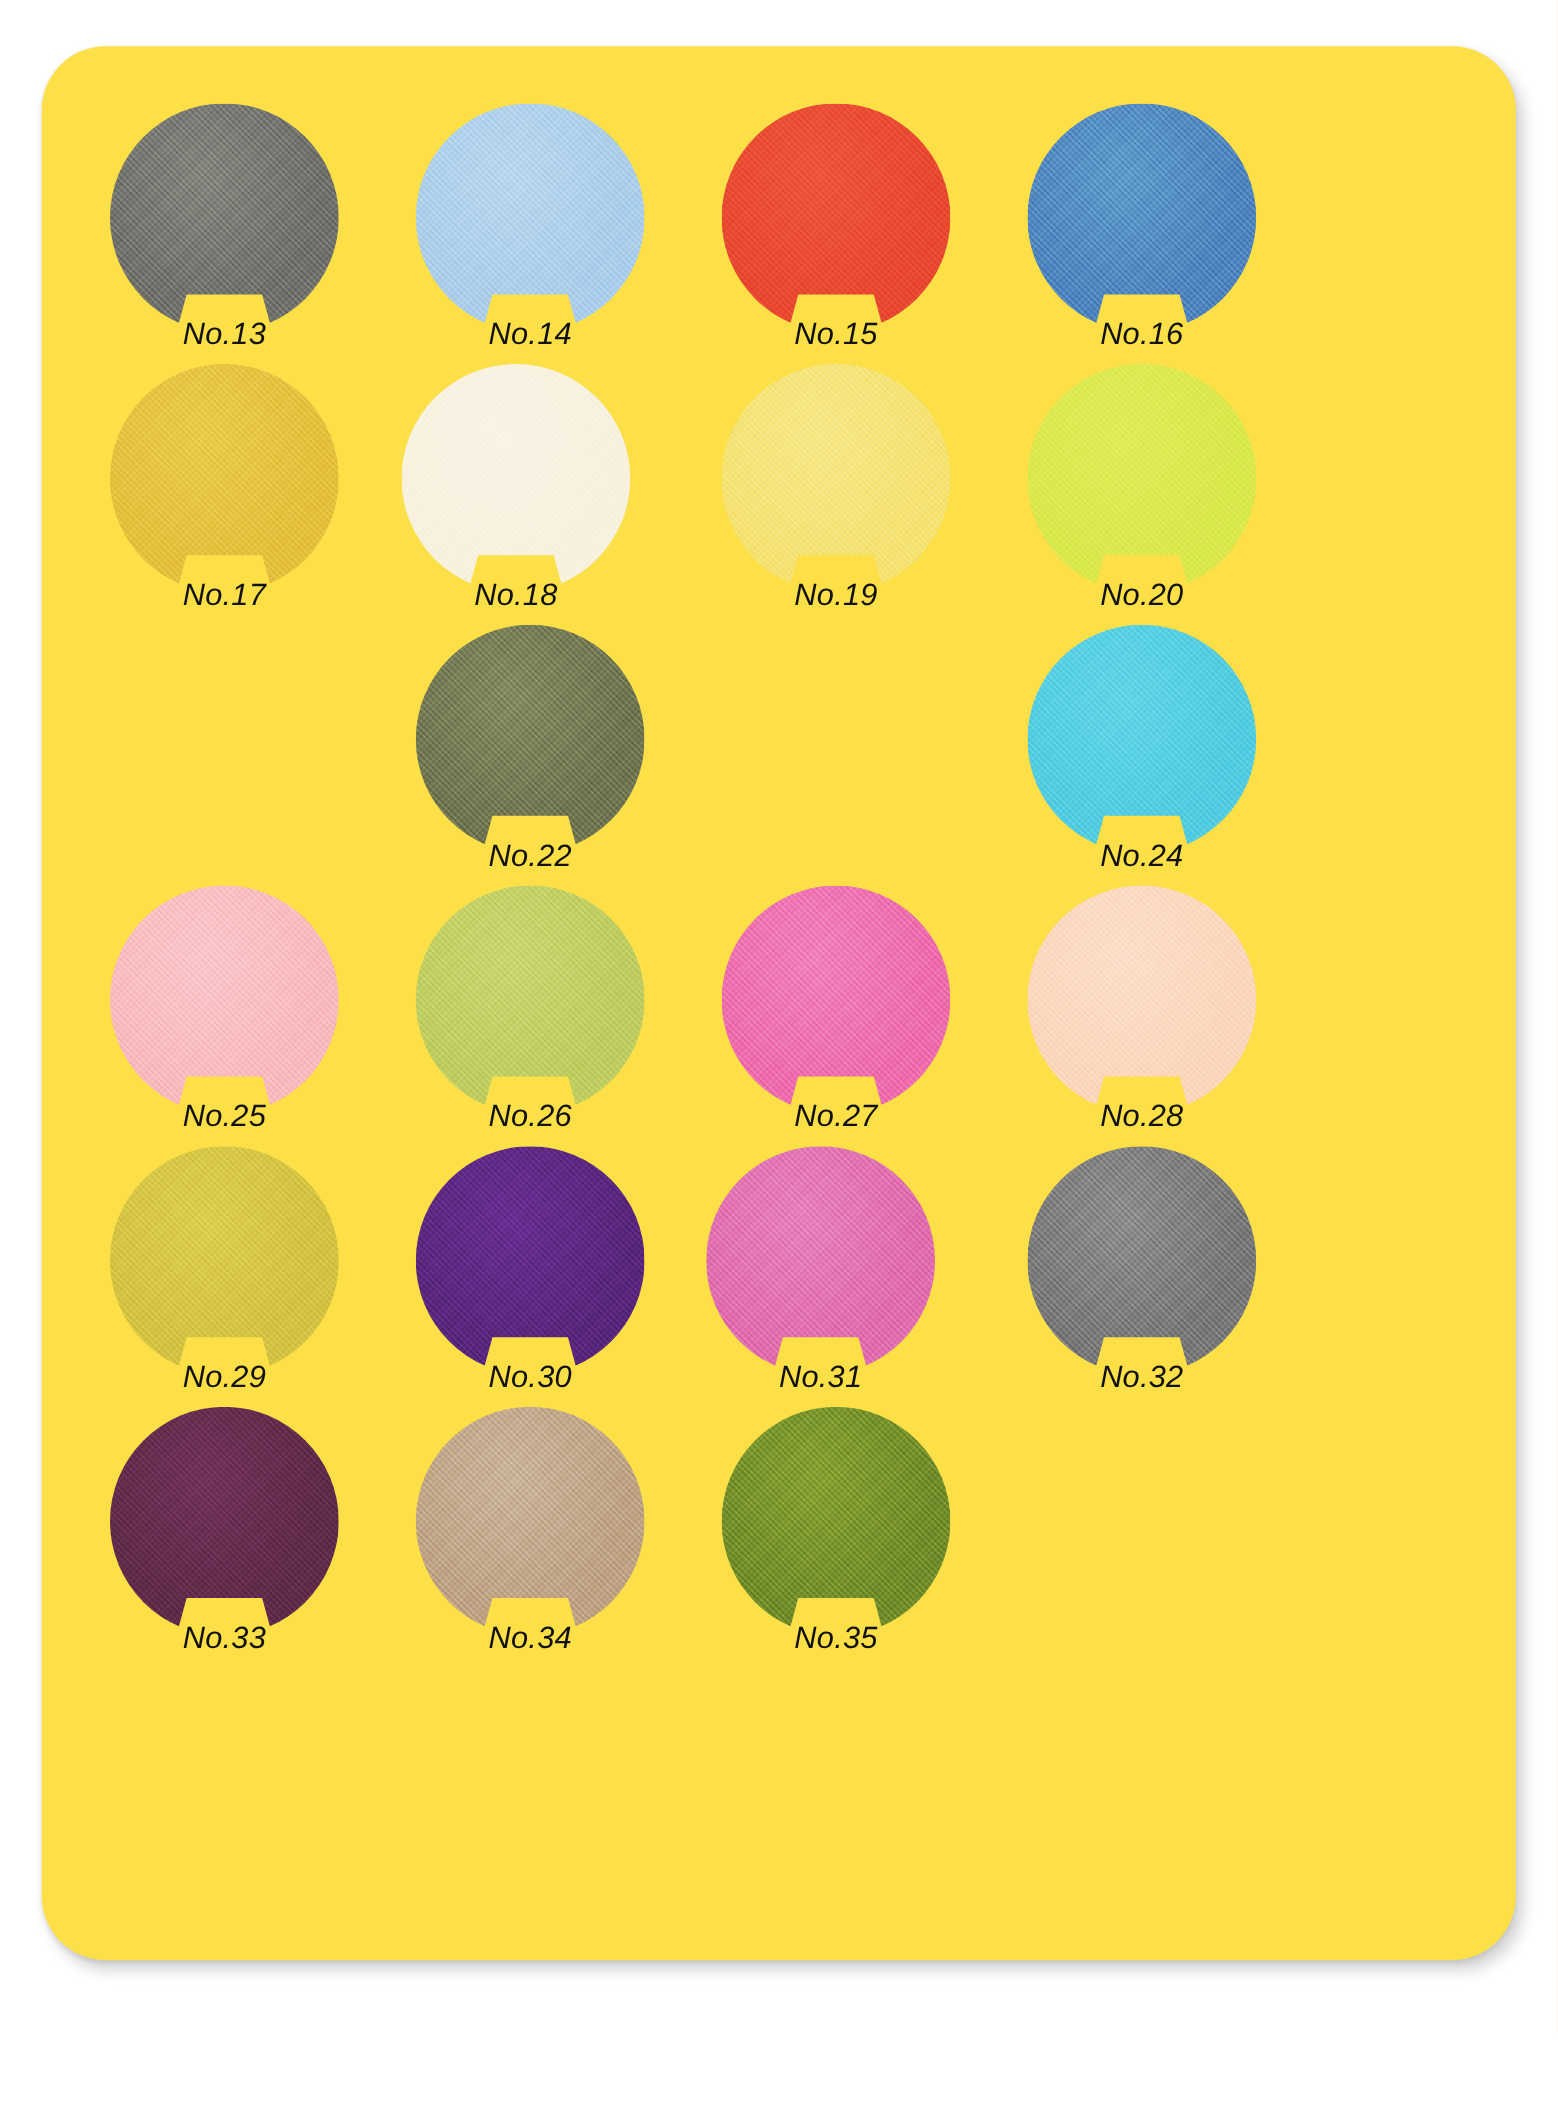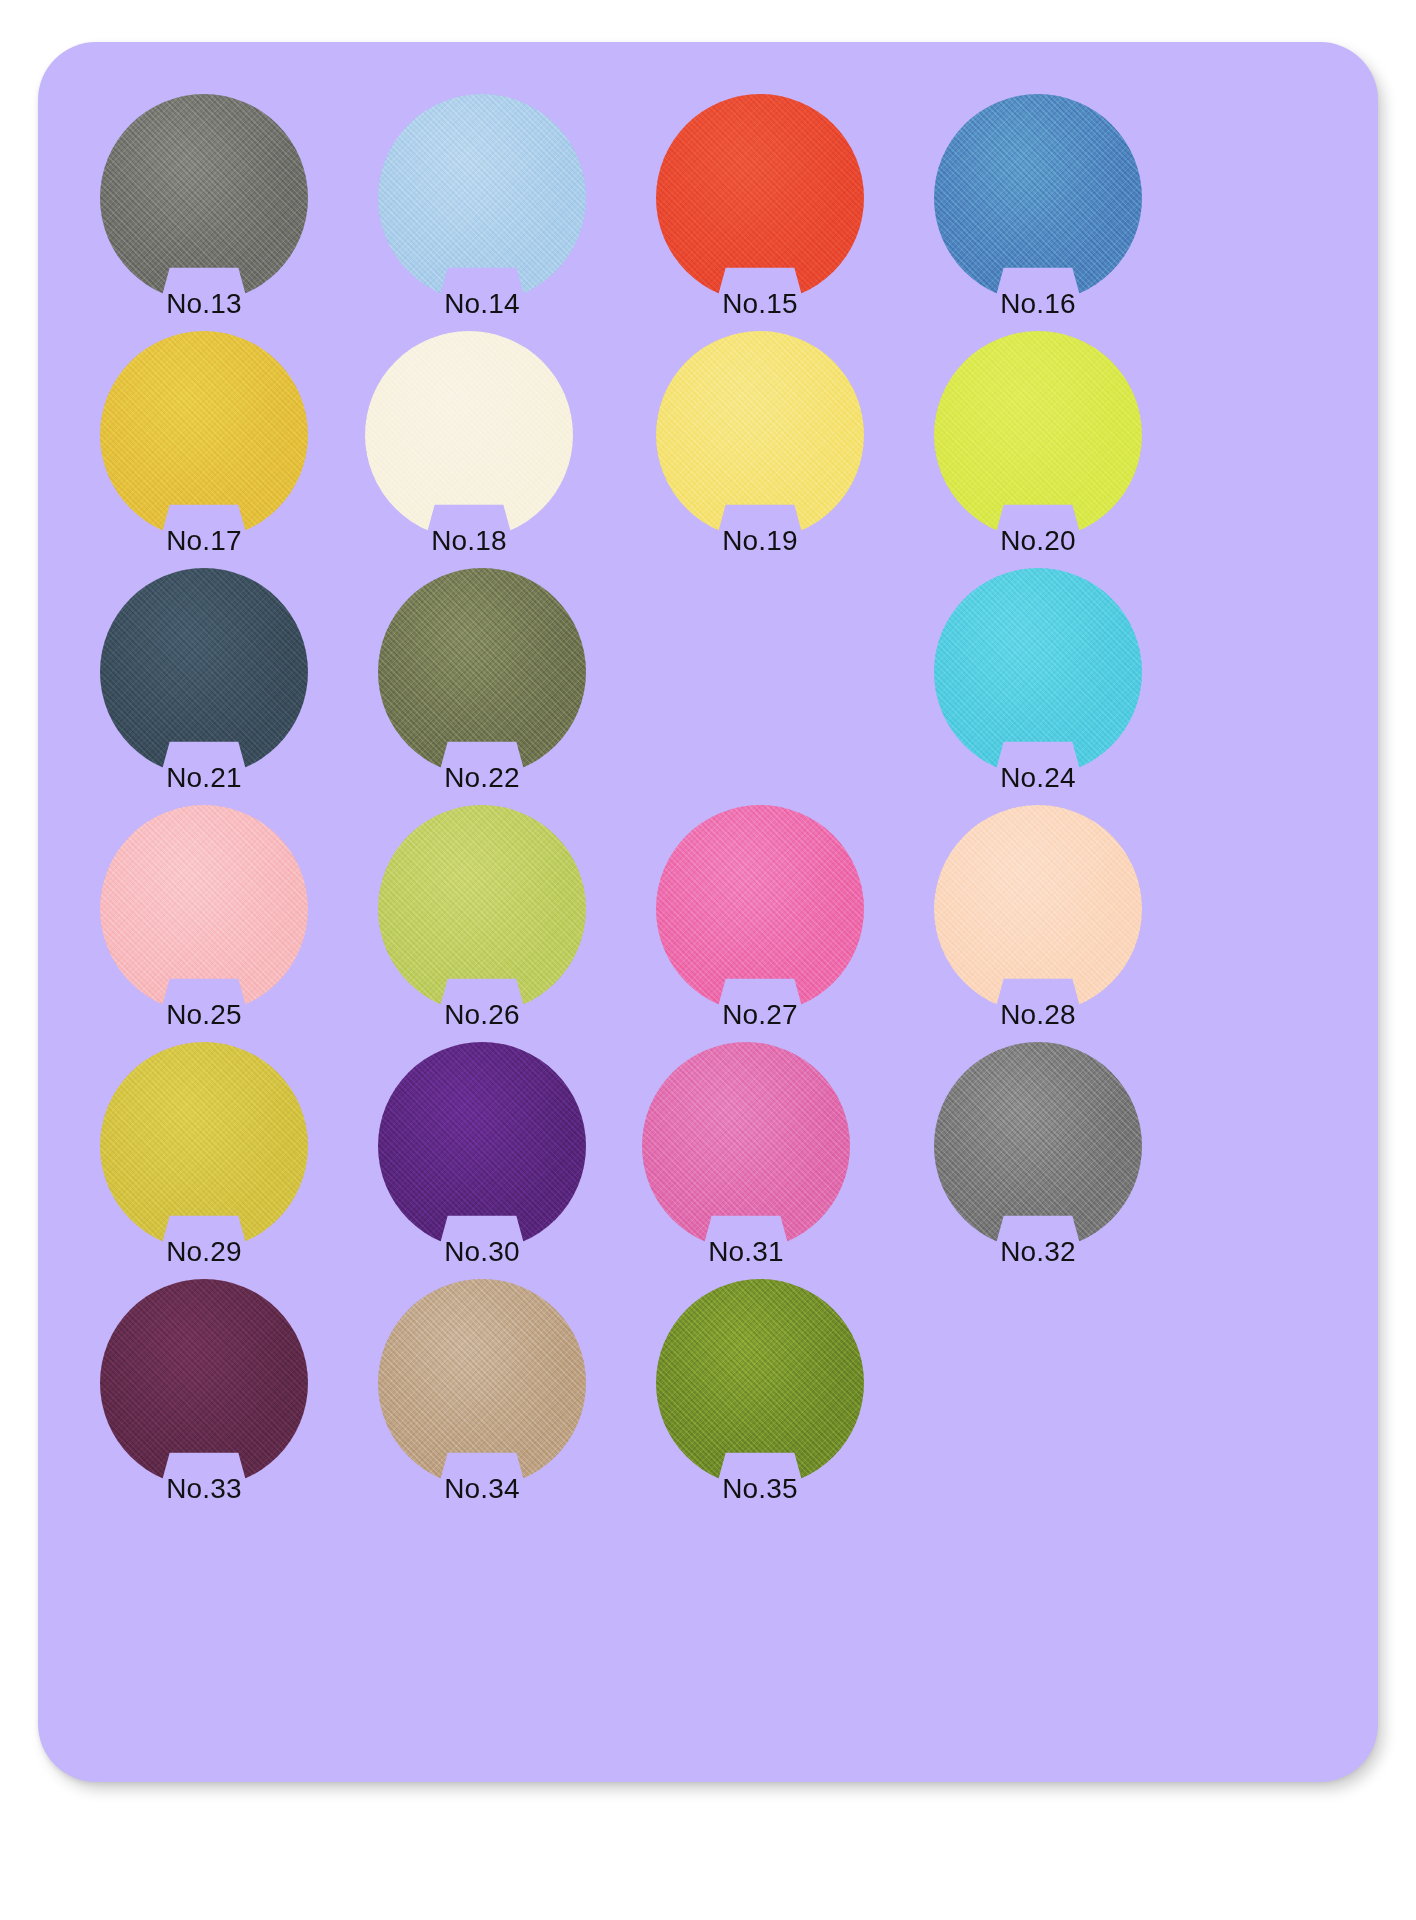--- a/index.html
+++ b/index.html
@@ -14,23 +14,24 @@
     overflow: hidden;
     position: relative;
   }
 
   #card {
     position: absolute;
     left: 38px;
     top: 42px;
     width: 1340px;
     height: 1740px;
-    background: #c4b5fd;
+    background: #fde047;
     border-radius: 58px;
     box-shadow: 6px 8px 14px rgba(0,0,0,0.18), 0 2px 4px rgba(0,0,0,0.08);
+    font-style: italic;
   }
 
   #grid {
     position: absolute;
     left: 0;
     top: 0;
     width: 100%;
     height: 100%;
   }
 
@@ -119,24 +120,20 @@
         <div class="caption">No.18</div>
       </div>
       <div class="swatch" style="left: 618px; top: 289px; width: 208px; height: 208px;">
         <div class="disc" style="background: rgb(245, 226, 113);"></div>
         <div class="caption">No.19</div>
       </div>
       <div class="swatch" style="left: 896px; top: 289px; width: 208px; height: 208px;">
         <div class="disc" style="background: rgb(217, 232, 74);"></div>
         <div class="caption">No.20</div>
       </div>
-      <div class="swatch" style="left: 62px; top: 526px; width: 208px; height: 208px;">
-        <div class="disc" style="background: rgb(58, 76, 90);"></div>
-        <div class="caption">No.21</div>
-      </div>
       <div class="swatch" style="left: 340px; top: 526px; width: 208px; height: 208px;">
         <div class="disc" style="background: rgb(110, 115, 80);"></div>
         <div class="caption">No.22</div>
       </div>
       <div class="swatch" style="left: 896px; top: 526px; width: 208px; height: 208px;">
         <div class="disc" style="background: rgb(81, 203, 224);"></div>
         <div class="caption">No.24</div>
       </div>
       <div class="swatch" style="left: 62px; top: 763px; width: 208px; height: 208px;">
         <div class="disc" style="background: rgb(248, 185, 189);"></div>

